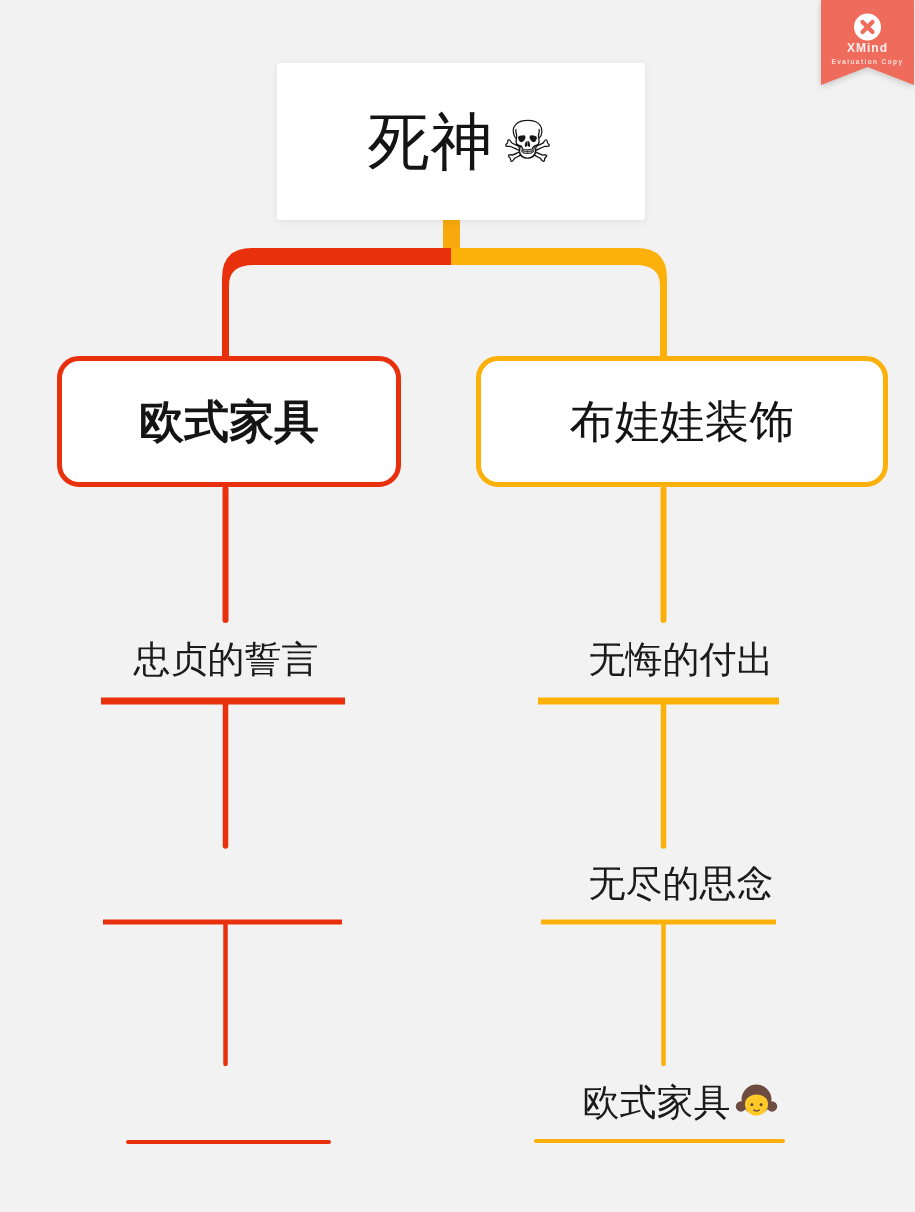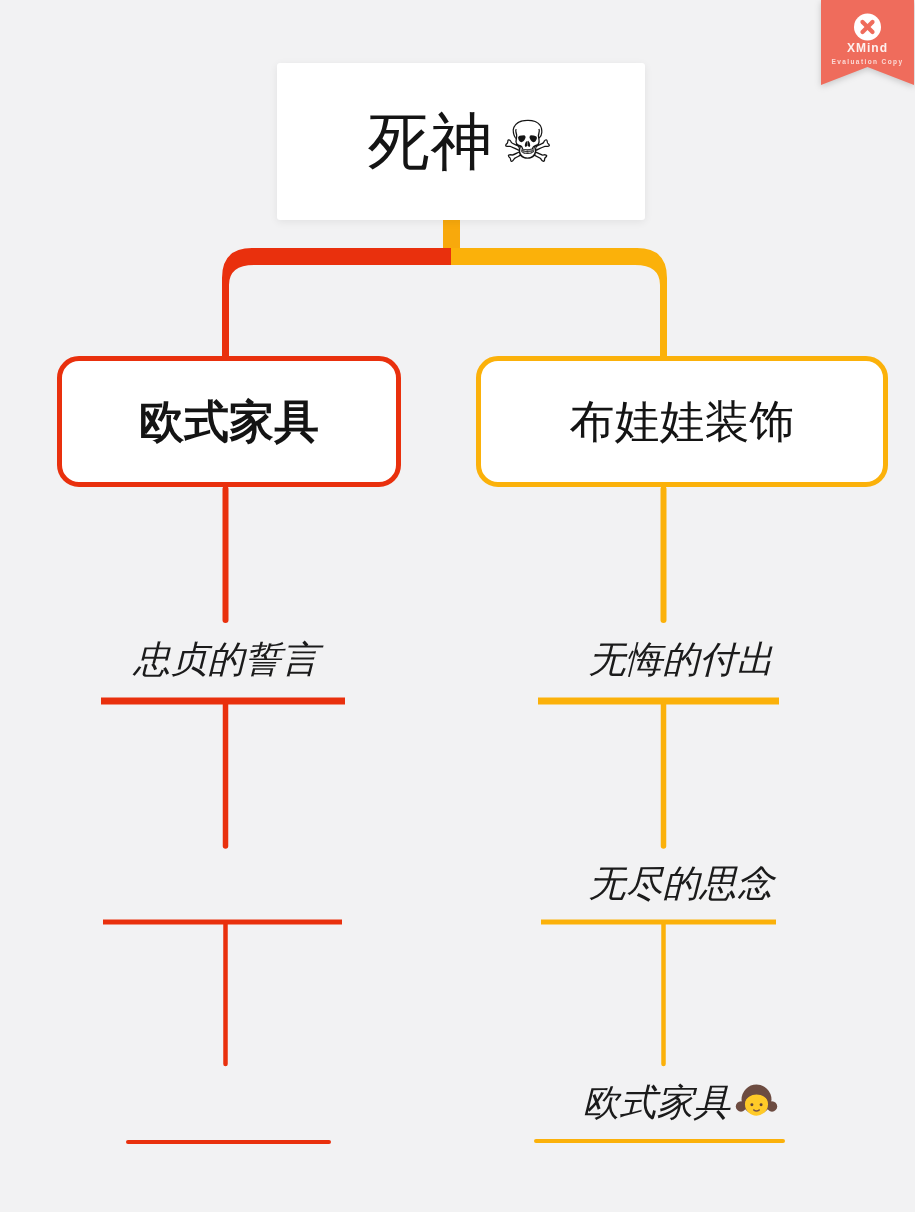--- a/index.html
+++ b/index.html
@@ -29,21 +29,21 @@
     position:absolute;top:356px;height:131px;box-sizing:border-box;
     background:#FFFFFF;border-radius:22px;
     display:flex;align-items:center;justify-content:center;
     font-size:45px;color:#141414;
   }
   .branch-left{left:57px;width:344px;border:5px solid #E9300D;font-weight:bold;}
   .branch-right{left:476px;width:412px;border:5px solid #FBB10A;}
   .sub{
     position:absolute;transform:translateX(-50%);
     font-size:37px;line-height:46px;color:#1B1B1B;
-    white-space:nowrap;display:flex;align-items:center;font-style:italic;
+    white-space:nowrap;display:flex;align-items:center;
   }
   .col-left{left:226px;}
   .col-right{left:681px;}
   .row1{top:637px;}
   .row2{top:861px;}
   .row3{top:1080px;}
   .emoji-svg{margin-left:3px;display:block;}
   .ribbon{
     position:absolute;left:821px;top:0;
     filter:drop-shadow(0 2px 3px rgba(0,0,0,0.18));

